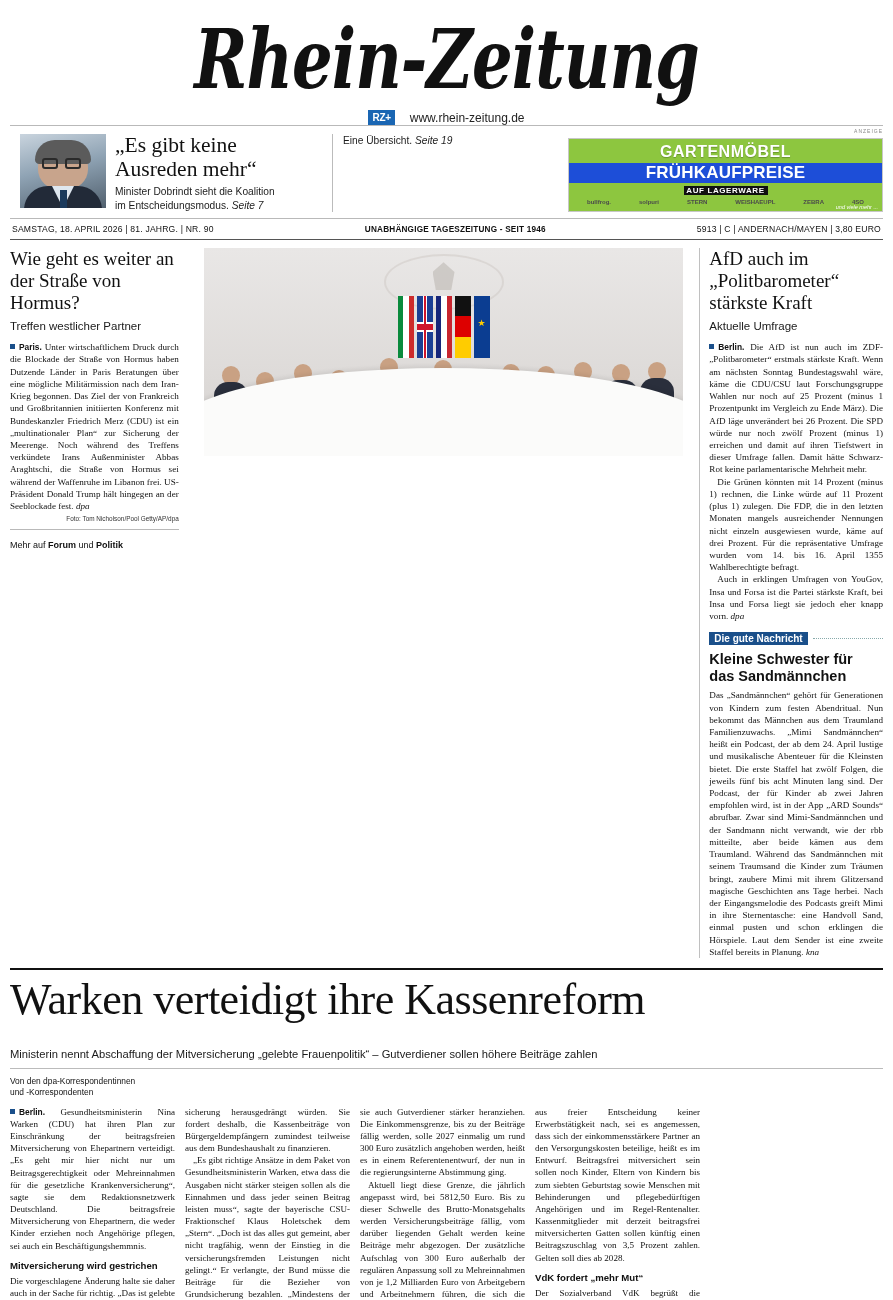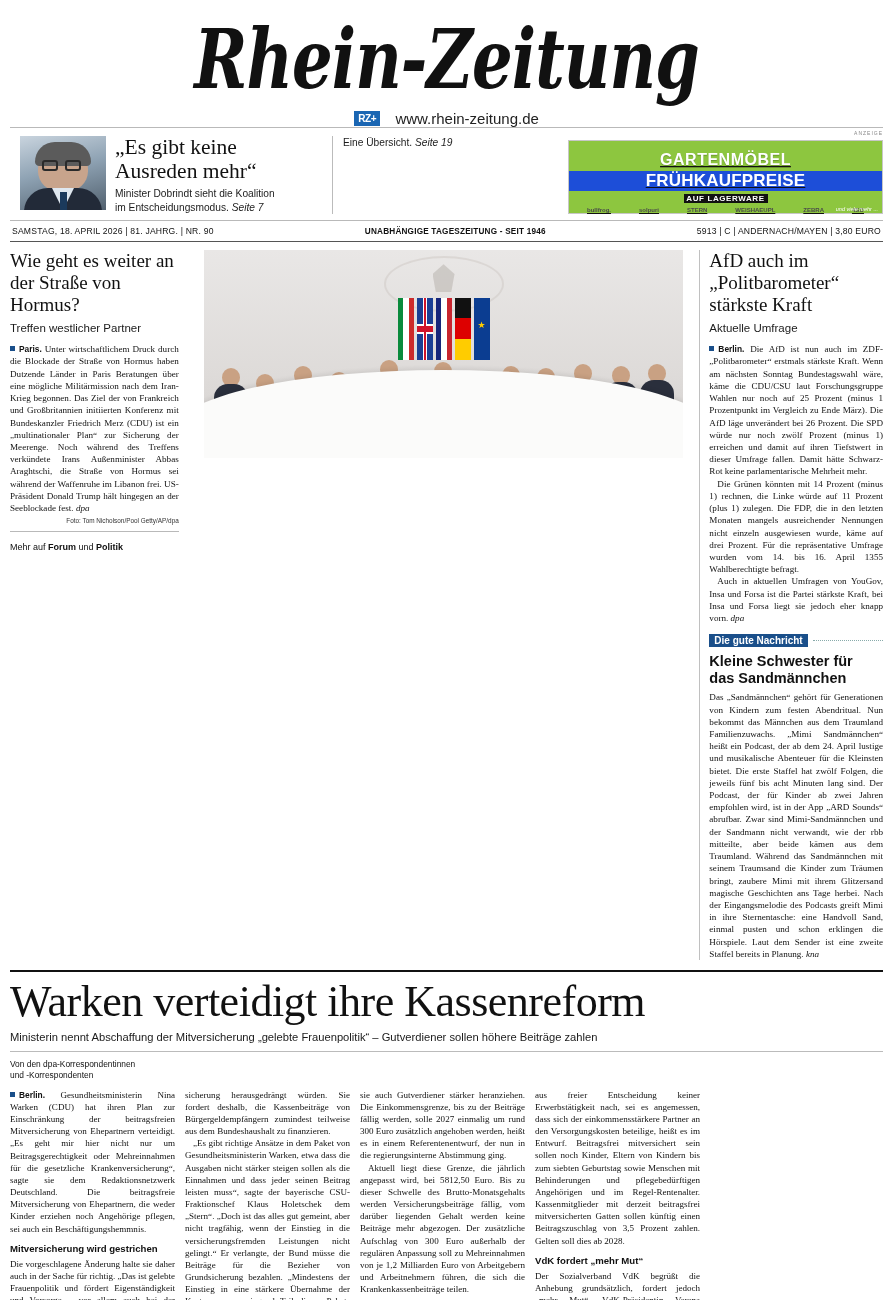--- a/index.html
+++ b/index.html
@@ -24,21 +24,21 @@
     transform: scaleY(1.25) scaleX(0.97);
     transform-origin: center top;
     font-style: italic;
     margin: 0 0 26px 0;
   }
   .masthead-url { margin-top: 8px; display:flex; justify-content:center; align-items:center; gap:15px; }
   .rzplus {
     background:#1a66b3; color:#fff; font-family:"Liberation Sans",sans-serif;
     font-weight:700; font-size:10px; padding:2px 4px; letter-spacing:-0.3px;
   }
-  .url-text { font-family:"Liberation Sans",sans-serif; font-size:15px; color:#222; }
+  .url-text { font-family:"Liberation Sans",sans-serif; font-size:12px; color:#222; }
 
   .rule-thin { border-top:1px solid #b9b9b9; }
   .rule-mid  { border-top:1.5px solid #555; }
 
   
   .teasers { display:flex; align-items:stretch; padding: 8px 0 6px 0; gap:0; }
   .teaser { display:flex; gap:9px; padding: 0 10px; }
   .teaser-1 { width: 322px; }
   .teaser-2 { width: 228px; border-left:1px solid #bbb; }
   .teaser-photo {
@@ -68,36 +68,36 @@
   .teaser-sub i { font-style:italic; }
 
   
   .ad-wrap { flex:1; padding-left:8px; position:relative; }
   .anzeige { position:absolute; right:0; top:-6px; font-family:"Liberation Sans",sans-serif; font-size:5px; letter-spacing:1px; color:#888; }
   .ad { display:flex; border:1px solid #c7c7c7; height:74px; margin-top:4px; }
   .ad-left { width:136px; background:#fff; padding:8px 6px 4px 8px; display:flex; flex-direction:column; justify-content:space-between; }
   .ams-logo { font-family:"Liberation Sans",sans-serif; font-weight:700; font-size:19px; color:#2f5f86; letter-spacing:2px; text-align:center; line-height:1; }
   .ams-sub { font-family:"Liberation Sans",sans-serif; font-size:6.5px; color:#444; letter-spacing:3.5px; text-align:center; margin-top:3px; }
   .ams-addr { font-family:"Liberation Sans",sans-serif; font-size:5.6px; color:#333; line-height:1.5; }
-  .ad-right { flex:1; background:#8dc63f; position:relative; padding:11px 4px 0 4px;text-decoration:underline; }
+  .ad-right { flex:1; background:#8dc63f; position:relative; padding:5px 4px 0 4px; }
   .ad-l1 { font-family:"Liberation Sans",sans-serif; font-weight:700; font-size:16px; color:#fff; text-align:center; letter-spacing:0.5px; line-height:1; text-shadow:0 1px 1px rgba(0,0,0,.25); }
   .ad-l2 { background:#1d4ed8; margin:3px -4px 0 -4px; padding:1px 0; }
   .ad-l2 span { font-family:"Liberation Sans",sans-serif; font-weight:700; font-size:17px; color:#fff; display:block; text-align:center; letter-spacing:0.2px; line-height:1.05; }
   .ad-l3 { background:#111; color:#fff; font-family:"Liberation Sans",sans-serif; font-weight:700; font-size:8px; text-align:center; width:84px; margin:3px auto 0 auto; letter-spacing:0.6px; }
   .ad-brands { display:flex; justify-content:space-around; align-items:center; margin-top:4px; font-family:"Liberation Sans",sans-serif; font-size:6px; color:#4a4a4a; font-weight:700; }
   .ad-more { position:absolute; right:4px; bottom:1px; font-family:"Liberation Sans",sans-serif; font-size:5.5px; color:#fff; font-style:italic; }
 
   
   .dateline { display:flex; justify-content:space-between; align-items:center;
     font-family:"Liberation Sans",sans-serif; font-size:8.6px; letter-spacing:0.2px;
     padding: 5px 2px 5px 2px; }
   .dateline .center { font-weight:700; font-size:8.2px; }
 
   
-  .top-section { display:flex; gap:10px; padding-top:8px;justify-content:flex-end; }
+  .top-section { display:flex; gap:10px; padding-top:8px; }
   .col-hormus { width:180px; padding-right:9px; }
   .col-photo  { width:498px; padding:0 6px; }
   .col-afd    { width:186px; padding-left:9px; border-left:1px solid #c0c0c0; }
 
   .h-title { font-family:"Liberation Serif",serif; font-size:19px; line-height:1.14; margin:0 0 7px 0; font-weight:400; }
   .h-kicker { font-family:"Liberation Sans",sans-serif; font-size:11.5px; color:#1b1b1b; margin-bottom:9px; }
   .body-txt { font-family:"Liberation Serif",serif; font-size:9.1px; line-height:1.345; text-align:justify; hyphens:auto; }
   .body-txt p { margin:0; text-indent:8px; }
   .body-txt p.first { text-indent:0; }
   .sq { display:inline-block; width:5px; height:5px; background:#1a4f8a; margin-right:4px; vertical-align:1px; }
@@ -130,21 +130,21 @@
   .person .pb { position:absolute; left:0; top:16px; width:34px; height:44px; background:#2a2f3c; border-radius:14px 14px 4px 4px; }
   .person.f .pb { background:#2b5d8a; }
   .person.r .pb { background:#a92b2b; }
   .person.g .pb { background:#7c6c58; }
 
   
   .lead-rule { border-top:2px solid #111; margin-top:10px; }
   .lead { padding-top:8px; }
   .lead-head {
     font-family:"Liberation Serif",serif; font-size:44px; line-height:1.02;
-    font-weight:400; margin:0 0 6px 0; letter-spacing:-0.5px;
+    font-weight:400; margin:0 0 25px 0; letter-spacing:-0.5px;
   }
   .lead-sub { font-family:"Liberation Sans",sans-serif; font-size:11.2px; color:#1a1a1a; margin-bottom:8px; }
   .lead-rule2 { border-top:1px solid #bbb; margin-bottom:7px; }
 
   .byline { font-family:"Liberation Sans",sans-serif; font-size:8.4px; line-height:1.35; margin-bottom:7px; }
 
   .main-cols { display:flex; gap:10px; }
   .mc { width:165px; }
   .mc .body-txt { font-size:9.05px; }
   .subhead { font-family:"Liberation Sans",sans-serif; font-weight:700; font-size:9.6px; margin:8px 0 4px 0; }
@@ -328,21 +328,21 @@
         <span>„Politbarometer“</span><br>
         <span>stärkste Kraft</span>
       </h2>
       <div class="h-kicker">Aktuelle Umfrage</div>
       <div class="body-txt">
         <p class="first">
           <span class="sq"></span><span class="place">Berlin.</span>
           <span>Die AfD ist nun auch im ZDF-„Politbarometer“ erstmals stärkste Kraft. Wenn am nächsten Sonntag Bundestagswahl wäre, käme die CDU/CSU laut Forschungsgruppe Wahlen nur noch auf 25 Prozent (minus 1 Prozentpunkt im Vergleich zu Ende März). Die AfD läge unverändert bei 26 Prozent. Die SPD würde nur noch zwölf Prozent (minus 1) erreichen und damit auf ihren Tiefstwert in dieser Umfrage fallen. Damit hätte Schwarz-Rot keine parlamentarische Mehrheit mehr.</span>
         </p>
         <p><span>Die Grünen könnten mit 14 Prozent (minus 1) rechnen, die Linke würde auf 11 Prozent (plus 1) zulegen. Die FDP, die in den letzten Monaten mangels ausreichender Nennungen nicht einzeln ausgewiesen wurde, käme auf drei Prozent. Für die repräsentative Umfrage wurden vom 14. bis 16. April 1355 Wahlberechtigte befragt.</span></p>
-        <p><span>Auch in aktuellen Umfragen von YouGov, Insa und Forsa ist die Partei stärkste Kraft, bei Insa und Forsa liegt sie jedoch eher knapp vorn.</span>
+        <p><span>Auch in erklingen Umfragen von YouGov, Insa und Forsa ist die Partei stärkste Kraft, bei Insa und Forsa liegt sie jedoch eher knapp vorn.</span>
            <i>dpa</i></p>
       </div>
 
       <div class="gute-bar">
         <span class="gute-label">Die gute Nachricht</span>
         <span class="dots"></span>
       </div>
       <div class="gute-head">
         <span>Kleine Schwester für</span><br>
         <span>das Sandmännchen</span>

